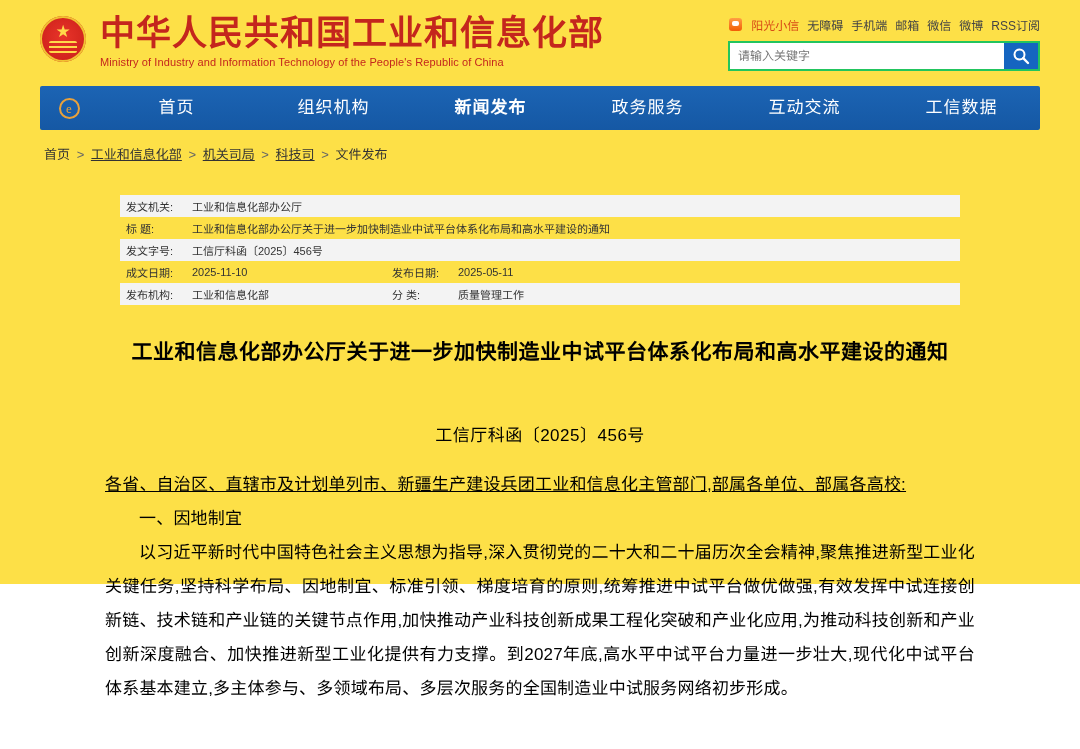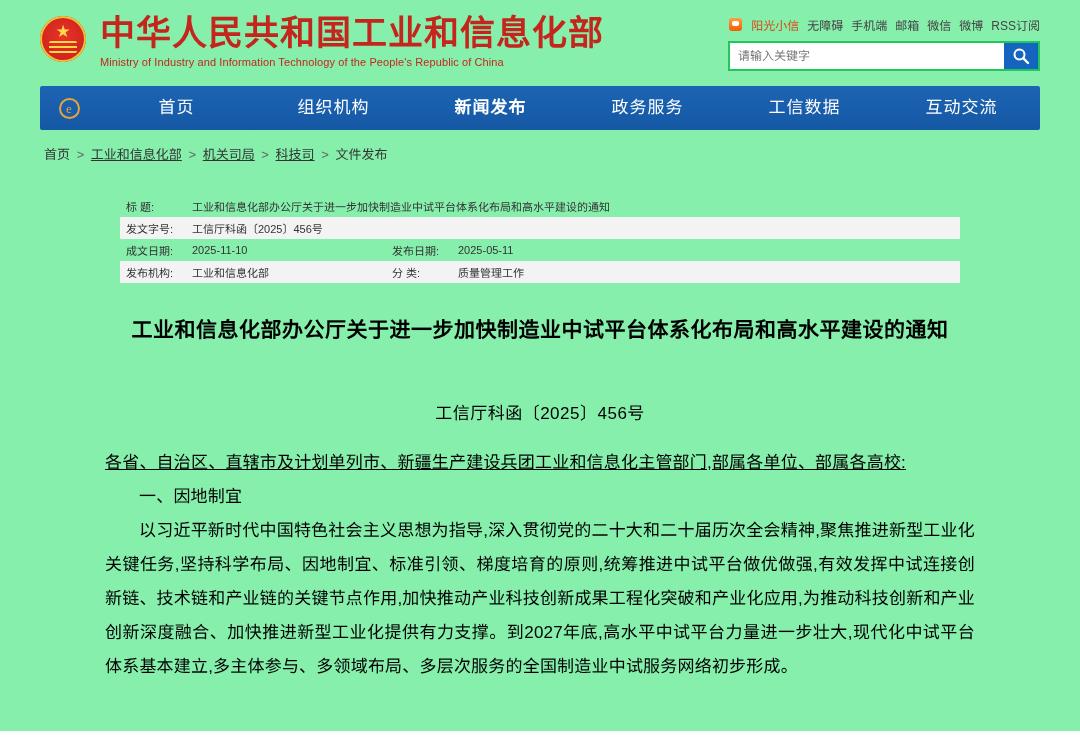--- a/index.html
+++ b/index.html
@@ -3,21 +3,21 @@
 <meta charset="utf-8">
 <style>
   * { box-sizing: border-box; }
   html, body {
     margin: 0; padding: 0;
     width: 1080px; height: 749px;
     background: #ffffff;
     font-family: "Liberation Sans", "DejaVu Sans", sans-serif;
     overflow: hidden;
   }
-  .page { width: 1080px; height: 731px; position: relative; background:#86efac; }
+  .page { width: 1080px; height: 584px; position: relative; background:#fde047; }
 
   
   .header {
     display: flex;
     align-items: flex-start;
     padding: 10px 40px 0 40px;
     height: 80px;
   }
   .emblem {
     width: 46px; height: 46px;
@@ -255,39 +255,43 @@
 
   <div class="nav">
     <div class="nav-logo">
       <div class="g">e</div>
     </div>
     <div class="nav-items">
       <div class="nav-item">首页</div>
       <div class="nav-item">组织机构</div>
       <div class="nav-item active">新闻发布</div>
       <div class="nav-item">政务服务</div>
+      <div class="nav-item">互动交流</div>
       <div class="nav-item">工信数据</div>
-      <div class="nav-item">互动交流</div>
     </div>
   </div>
 
   <div class="breadcrumb">
     <span>首页</span>
     <span class="sep">&gt;</span>
     <a href="#">工业和信息化部</a>
     <span class="sep">&gt;</span>
     <a href="#">机关司局</a>
     <span class="sep">&gt;</span>
     <a href="#">科技司</a>
     <span class="sep">&gt;</span>
     <span>文件发布</span>
   </div>
 
   <table class="meta">
     <tbody>
+        <tr class="shade">
+      <td class="lbl">发文机关:</td>
+      <td colspan="3">工业和信息化部办公厅</td>
+    </tr>
     <tr>
       <td class="lbl">标    题:</td>
       <td colspan="3">工业和信息化部办公厅关于进一步加快制造业中试平台体系化布局和高水平建设的通知</td>
     </tr>
     <tr class="shade">
       <td class="lbl">发文字号:</td>
       <td colspan="3">工信厅科函〔2025〕456号</td>
     </tr>
     <tr>
       <td class="lbl">成文日期:</td>

